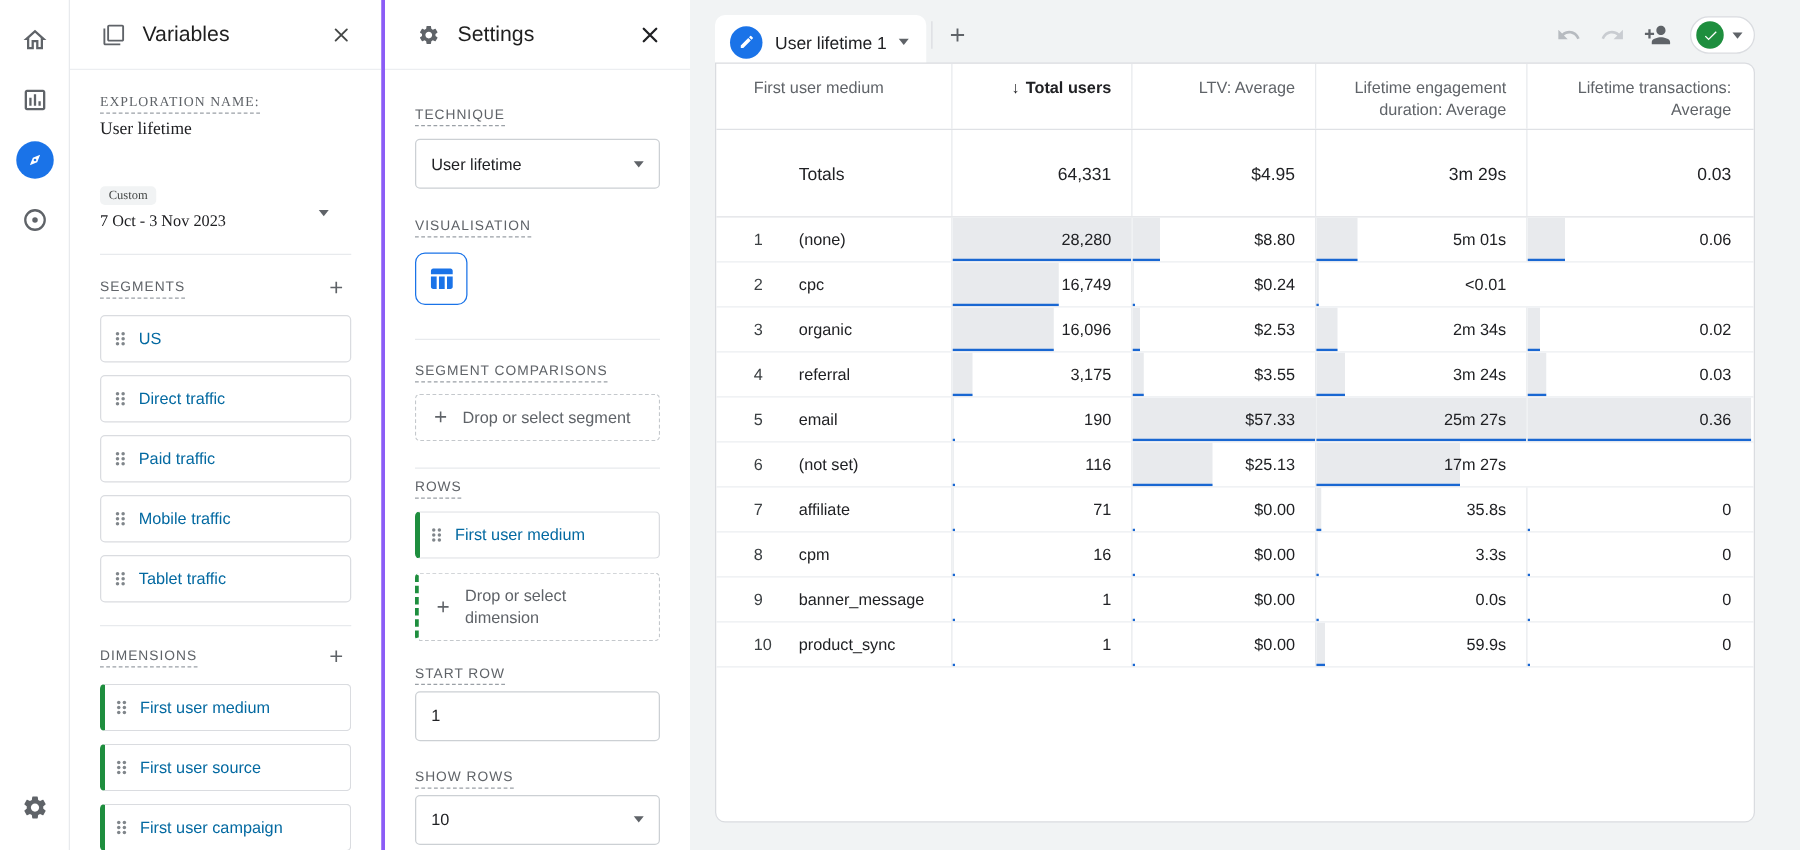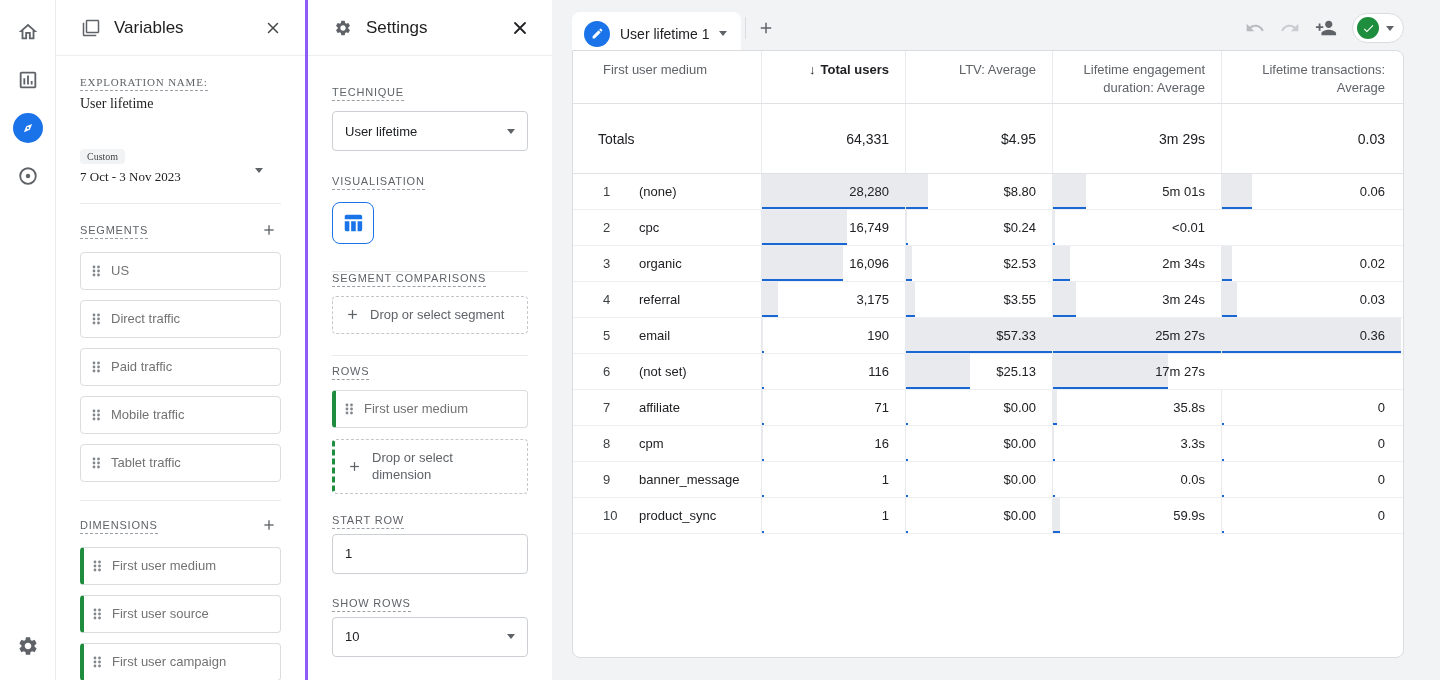--- a/index.html
+++ b/index.html
@@ -27,21 +27,21 @@
   .divider{height:1px;background:#e8eaed;margin:18px 0 0;}
   .plus-btn{cursor:pointer;width:24px;height:24px;display:flex;align-items:center;justify-content:center;}
 
   .exp-name{margin-top:8px;font-size:14px;color:#202124;}
   .date-box{margin-top:34px;position:relative;cursor:pointer;}
   .chip{display:inline-block;background:#f1f3f4;border-radius:4px;font-size:10px;padding:2px 7px;color:#444746;}
   .date-text{font-size:13px;margin-top:5px;color:#202124;}
   .caret{width:0;height:0;border-left:4px solid transparent;border-right:4px solid transparent;border-top:5px solid #5f6368;}
   .date-box .caret{position:absolute;right:18px;top:22px;}
 
-  .card{display:flex;align-items:center;gap:10px;min-height:38px;border:1px solid #dadce0;border-radius:4px;padding:6px 10px;margin-top:10px;font-size:13px;color:#737373;background:#fff;cursor:grab;}
+  .card{display:flex;align-items:center;gap:10px;min-height:38px;border:1px solid #dadce0;border-radius:4px;padding:6px 10px;margin-top:10px;font-size:13px;color:#0369a1;background:#fff;cursor:grab;}
   .card.green{border-left:4px solid #1e8e3e;padding-left:8px;}
   .card .label{max-width:126px;line-height:1.35;}
 
   .select{display:flex;align-items:center;justify-content:space-between;height:40px;border:1px solid #ccd0d4;border-radius:4px;padding:0 12px;font-size:13px;background:#fff;cursor:pointer;}
   .visbtn{width:42px;height:42px;border:1.5px solid #1a73e8;border-radius:8px;display:flex;align-items:center;justify-content:center;background:#fff;cursor:pointer;}
   .dropzone{display:flex;align-items:center;gap:10px;border:1px dashed #c4c8cc;border-radius:4px;padding:9px 12px;color:#5f6368;font-size:13px;cursor:pointer;}
   .dropzone.green-edge{border-left:3px dashed #1e8e3e;}
   .dz-text{line-height:1.35;}
   .textinput{width:100%;height:40px;border:1px solid #ccd0d4;border-radius:4px;padding:0 12px;font-size:13px;color:#202124;background:#fff;}
 
@@ -59,21 +59,21 @@
   .checkcircle{width:22px;height:22px;border-radius:50%;background:#1e8e3e;display:flex;align-items:center;justify-content:center;}
 
   .sheet{position:absolute;top:50px;left:0;width:832px;height:608px;background:#fff;border:1px solid #dadce0;border-radius:0 8px 8px 8px;overflow:hidden;}
   .grid-cols{display:grid;grid-template-columns:188px 144px 147px 169px 180px;}
   .thead{height:53px;border-bottom:1px solid #dfe1e5;}
   .th{font-size:13px;color:#5f6368;text-align:right;padding:10px 16px 0 8px;line-height:18px;border-left:1px solid #e8eaed;cursor:pointer;}
   .th.first{text-align:left;padding-left:30px;border-left:none;}
   .th.sorted{color:#202124;font-weight:700;display:flex;justify-content:flex-end;gap:5px;}
   .totals{height:70px;border-bottom:1px solid #dfe1e5;}
   .tc{display:flex;align-items:center;justify-content:flex-end;padding-right:16px;font-size:14px;font-weight:500;color:#202124;border-left:1px solid #e8eaed;}
-  .tc.first{justify-content:flex-start;border-left:none;margin-left:25px;}
+  .tc.first{justify-content:flex-start;padding-left:66px;border-left:none;}
   .trow{height:36px;border-bottom:1px solid #eceef1;}
   .td-dim{display:flex;align-items:center;padding-left:30px;font-size:13px;}
   .rank{width:36px;color:#3c4043;}
   .dim-name{color:#202124;}
   .td-metric{position:relative;border-left:1px solid #e8eaed;overflow:hidden;}
   .bar{position:absolute;left:0;top:0;bottom:0;background:#e8eaed;}
   .barline{position:absolute;left:0;bottom:0;height:2px;background:#1967d2;min-width:2px;}
   .cellval{position:relative;display:block;text-align:right;line-height:35px;padding-right:16px;font-size:13px;color:#202124;}
 </style>
 </head>
@@ -277,21 +277,21 @@
   <div class="sect" style="margin-top:24px;">
     <div class="lbl"><span class="u">VISUALISATION</span></div>
     <div class="visbtn" style="margin-top:15px;">
       <svg width="22" height="22" viewBox="0 0 24 24">
           <path fill="#1a73e8" d="M10 10.02h5V21h-5V10.02zM17 21h3c1.1 0 2-.9 2-2v-9h-5v11zm3-18H5c-1.1 0-2 .9-2 2v3h19V5c0-1.1-.9-2-2-2zM3 19c0 1.1.9 2 2 2h3V10H3v9z"></path>
         </svg>
     </div>
     <div class="divider" style="margin-top:27px;"></div>
   </div>
 
-  <div class="sect" style="">
+  <div class="sect" style="margin-top:19px;">
     <div class="lbl"><span class="u">SEGMENT COMPARISONS</span></div>
     <div class="dropzone" style="margin-top:12px;">
       <svg width="15" height="15" viewBox="0 0 24 24">
           <path fill="#5f6368" d="M11 5h2v14h-2z"></path>
           <path fill="#5f6368" d="M5 11h14v2H5z"></path>
         </svg>
       <span class="dz-text">Drop or select segment</span>
     </div>
     <div class="divider" style="margin-top:21px;"></div>
   </div>

